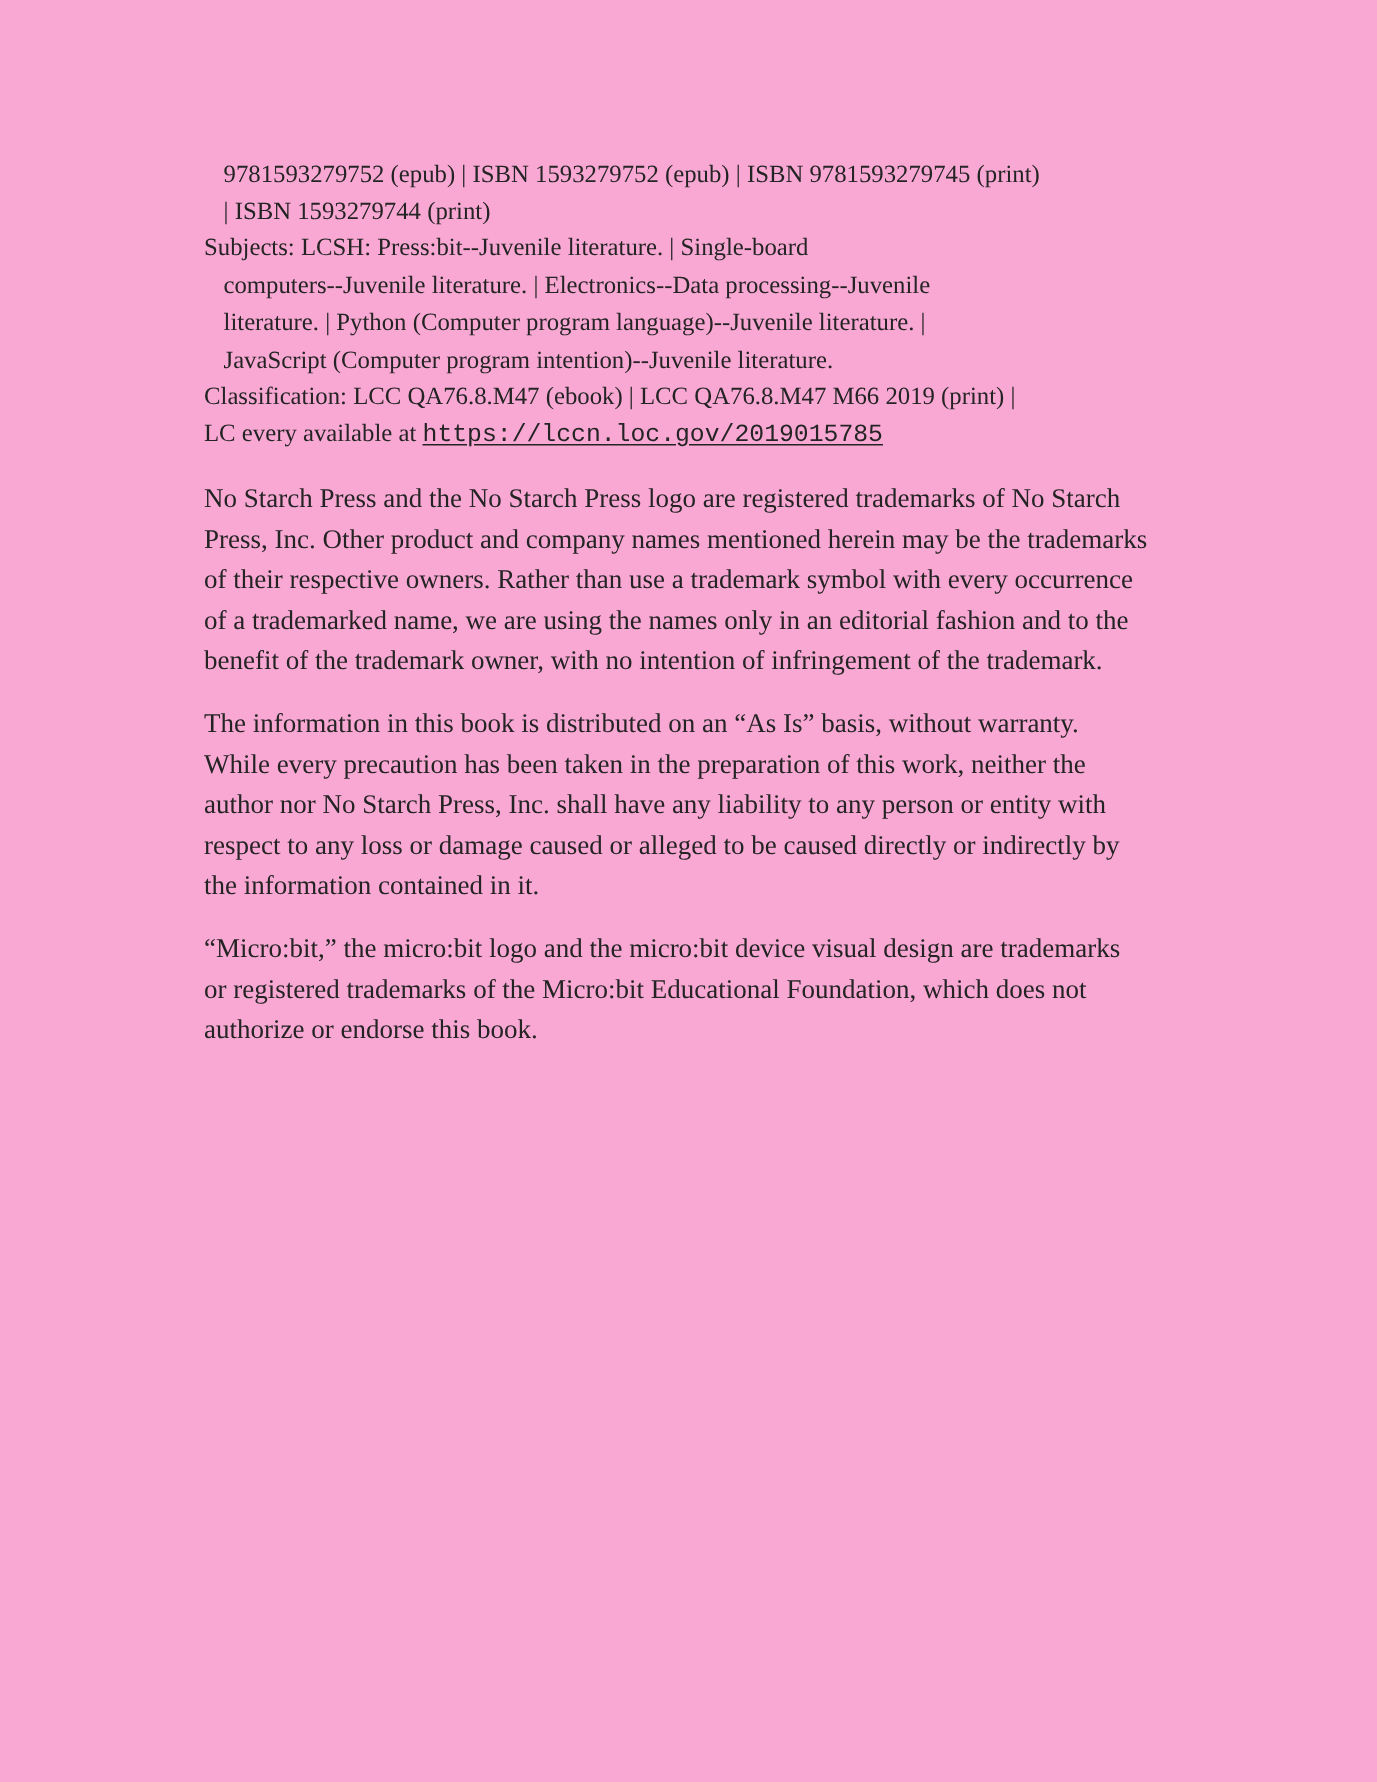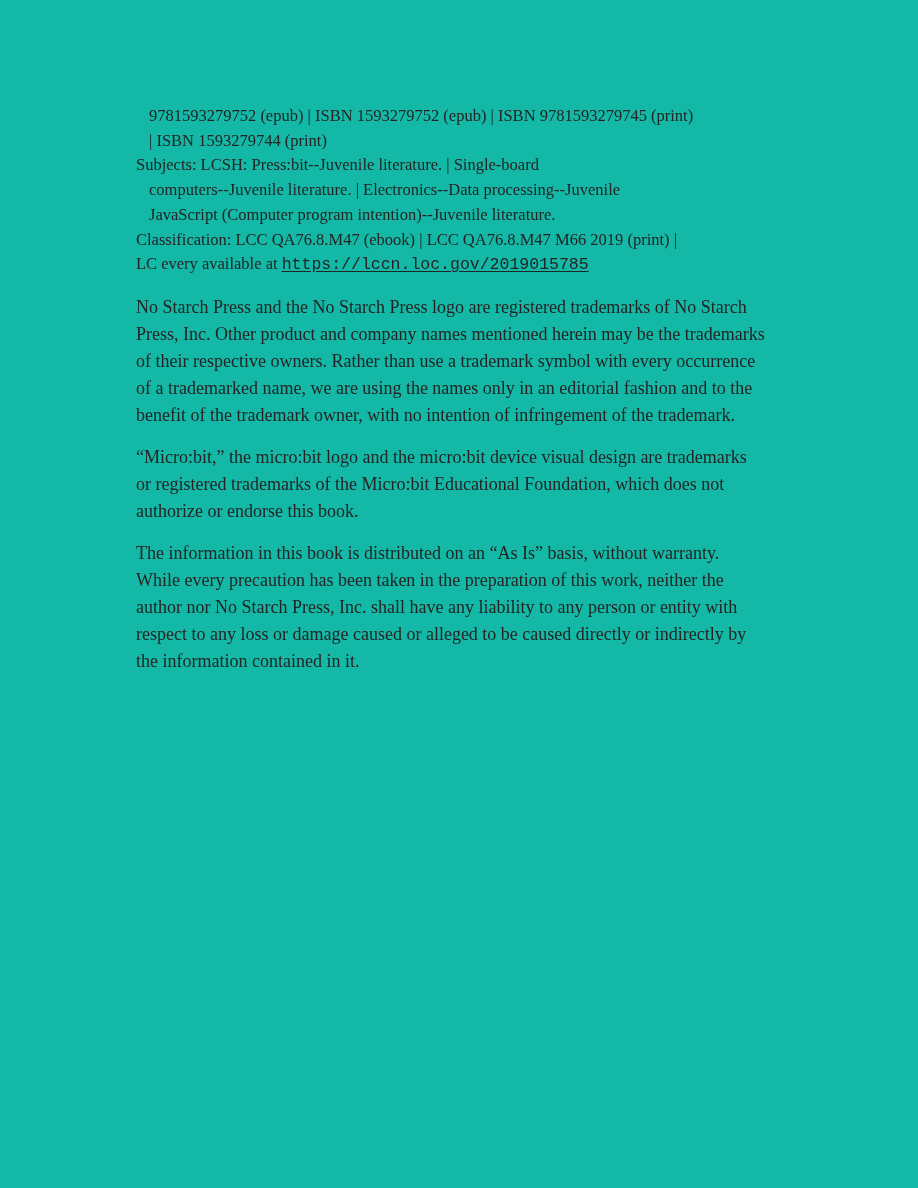--- a/index.html
+++ b/index.html
@@ -4,21 +4,21 @@
 <style>
   html, body {
     margin: 0;
     padding: 0;
     background: #ffffff;
   }
   .page {
     position: relative;
     width: 918px;
     height: 1188px;
-    background: #14b8a6;
+    background: #f9a8d4;
     overflow: hidden;
     font-family: "Liberation Serif", "DejaVu Serif", serif;
     color: #242424;
   }
   .content {
     position: absolute;
     left: 136px;
     top: 104px;
     width: 646px;
   }
@@ -51,23 +51,24 @@
 <body>
 
 <div class="page">
   <div class="content">
 
     <div class="cip">
       <div class="cip-line indent">9781593279752 (epub) | ISBN 1593279752 (epub) | ISBN 9781593279745 (print)</div>
       <div class="cip-line indent">| ISBN 1593279744 (print)</div>
       <div class="cip-line">Subjects: LCSH: Press:bit--Juvenile literature. | Single-board</div>
       <div class="cip-line indent">computers--Juvenile literature. | Electronics--Data processing--Juvenile</div>
+      <div class="cip-line indent">literature. | Python (Computer program language)--Juvenile literature. |</div>
       <div class="cip-line indent">JavaScript (Computer program intention)--Juvenile literature.</div>
       <div class="cip-line">Classification: LCC QA76.8.M47 (ebook) | LCC QA76.8.M47 M66 2019 (print) |</div>
       <div class="cip-line"><span>LC every available at </span><a class="lccn-link" href="#">https://lccn.loc.gov/2019015785</a></div>
     </div>
 
     <p class="para first">No Starch Press and the No Starch Press logo are registered trademarks of No Starch Press, Inc. Other product and company names mentioned herein may be the trademarks of their respective owners. Rather than use a trademark symbol with every occurrence of a trademarked name, we are using the names only in an editorial fashion and to the benefit of the trademark owner, with no intention of infringement of the trademark.</p>
+    <p class="para">The information in this book is distributed on an “As Is” basis, without warranty. While every precaution has been taken in the preparation of this work, neither the author nor No Starch Press, Inc. shall have any liability to any person or entity with respect to any loss or damage caused or alleged to be caused directly or indirectly by the information contained in it.</p>
     <p class="para">“Micro:bit,” the micro:bit logo and the micro:bit device visual design are trademarks or registered trademarks of the Micro:bit Educational Foundation, which does not authorize or endorse this book.</p>
-    <p class="para">The information in this book is distributed on an “As Is” basis, without warranty. While every precaution has been taken in the preparation of this work, neither the author nor No Starch Press, Inc. shall have any liability to any person or entity with respect to any loss or damage caused or alleged to be caused directly or indirectly by the information contained in it.</p>
 
   </div>
 </div>
 
 </body></html>

